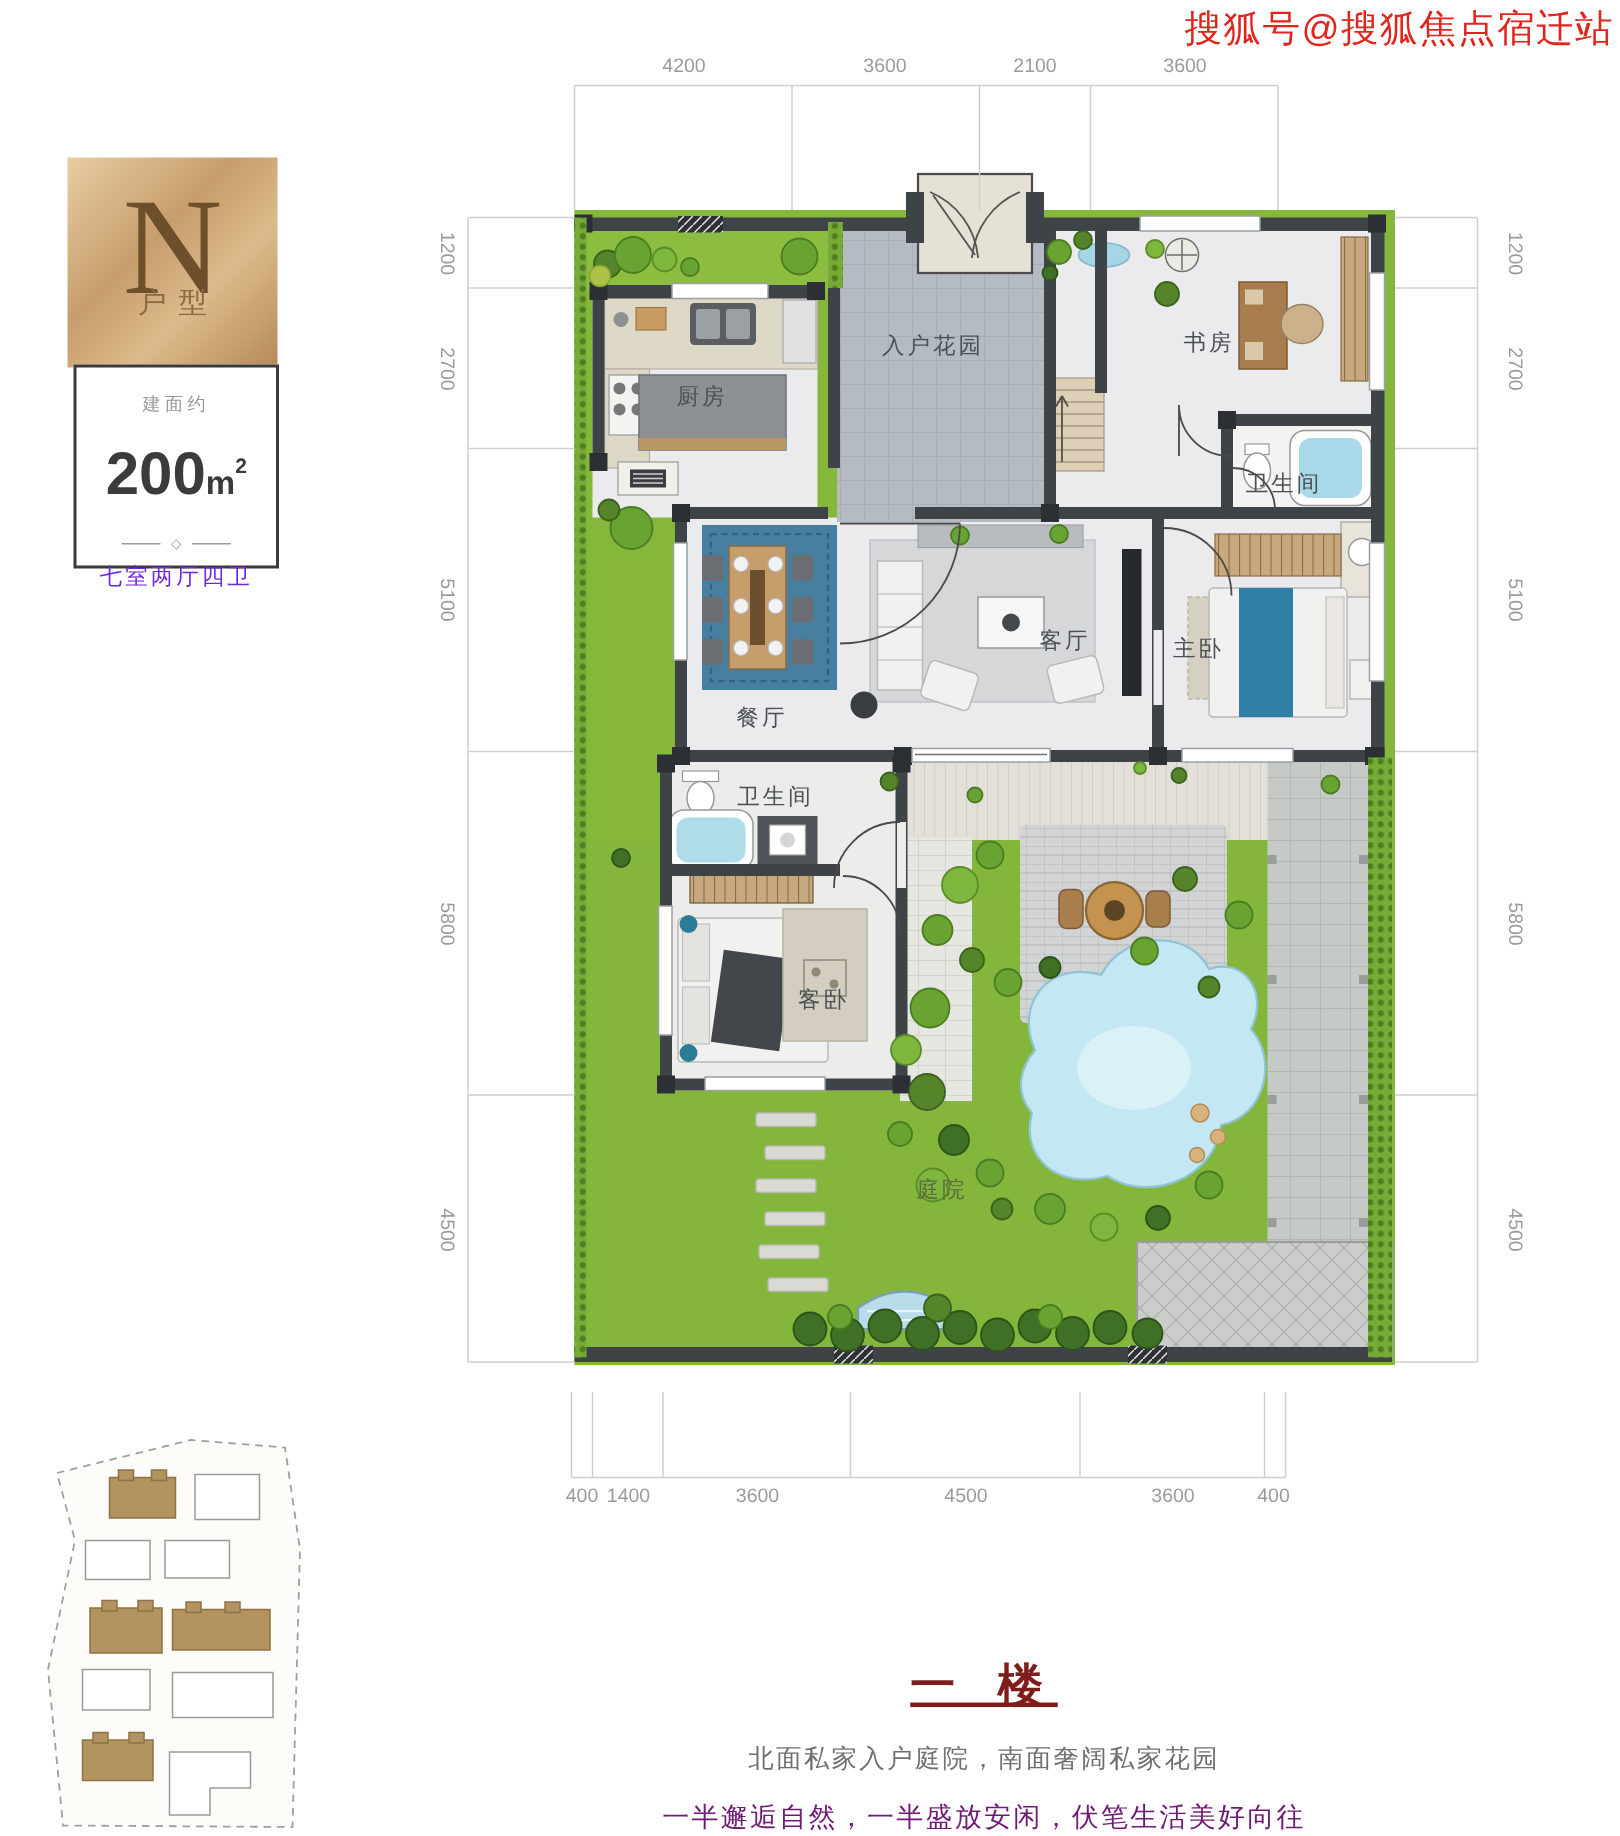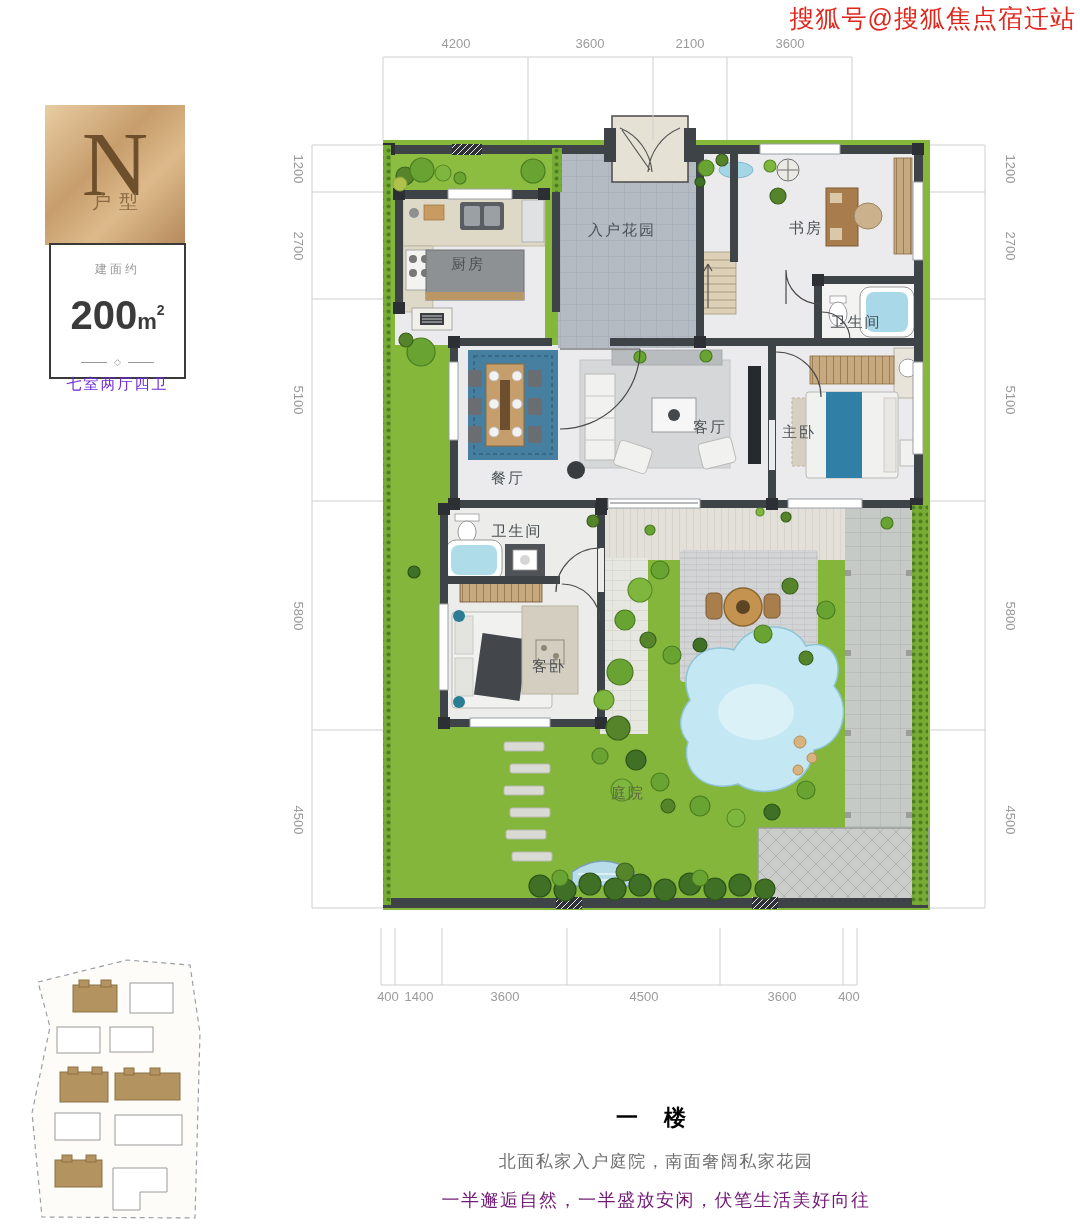--- a/index.html
+++ b/index.html
@@ -35,21 +35,21 @@
     background:#fff;border:2px solid #3a3a3a;text-align:center;}
   #infocard .small{margin-top:16px;font-size:12px;color:#999;letter-spacing:3px;}
   #infocard .big{margin-top:2px;font-size:40px;font-weight:bold;color:#3b3b3b;line-height:60px;}
   #infocard .big .unit{font-size:22px;font-weight:bold;}
   #infocard .big sup{font-size:14px;}
   #infocard .divider{margin:6px auto 0;display:flex;align-items:center;justify-content:center;color:#9a9a9a;}
   #infocard .divider .bar{width:26px;height:1px;background:#9a9a9a;margin:0 7px;}
   #infocard .divider .dia{font-size:9px;line-height:9px;}
   #infocard .layout{margin-top:8px;font-size:15px;color:#6d28d9;letter-spacing:2px;}
   #footer{position:absolute;left:256px;top:1103px;width:800px;text-align:center;z-index:4;}
-  #footer .title{font-size:22px;font-weight:bold;color:#000000;letter-spacing:10px;}
+  #footer .title{font-size:30px;font-weight:bold;color:#7f1d1d;letter-spacing:10px;text-decoration:underline;}
   #footer .l1{margin-top:17px;font-size:17px;color:#707070;letter-spacing:1.5px;}
   #footer .l2{margin-top:15px;font-size:18px;color:#701a75;letter-spacing:1.5px;font-family:Liberation Serif, serif;}
 </style>
 </head>
 <body>
 
 <div id="watermark">搜狐号@搜狐焦点宿迁站</div>
 
 <div id="badge">
   <div class="letter">N</div>

